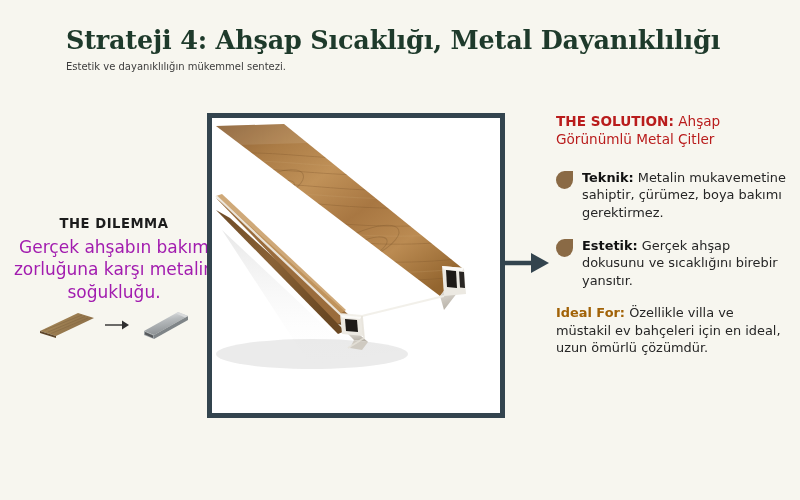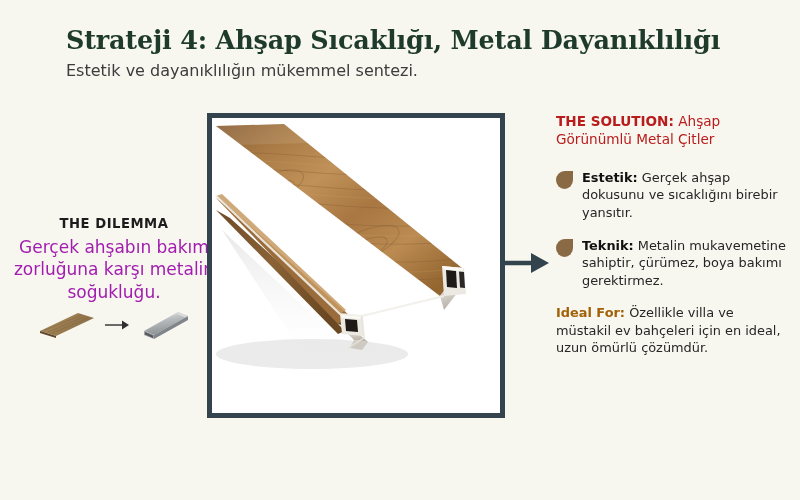--- a/index.html
+++ b/index.html
@@ -17,21 +17,21 @@
     font-family:"DejaVu Serif", serif;
     font-weight:700;
     font-size:25.5px;
     letter-spacing:-0.2px;
     color:#1e3a2b;
     white-space:nowrap;
     line-height:1.1;
   }
   .subtitle{
     margin-top:7px;
-    font-size:16px;
+    font-size:10px;
     color:#3c3c3c;
     font-weight:400;
     line-height:1.2;
   }
 
   
   .dilemma{
     position:absolute;left:8px;top:216px;width:212px;
     text-align:center;
   }
@@ -256,31 +256,31 @@
   <div class="solution">
     <div class="sol-head">
       <b>THE SOLUTION:</b><span> Ahşap Görünümlü Metal Çitler</span>
     </div>
 
     <div class="bullets">
 
       <div class="bullet">
         <span class="leaf"></span>
         <span class="bullet-text">
+          <b>Teknik:</b><span> Metalin mukavemetine sahiptir, çürümez, boya bakımı gerektirmez.</span>
+        </span>
+      </div>
+
+      <div class="bullet">
+        <span class="leaf"></span>
+        <span class="bullet-text">
           <b>Estetik:</b><span> Gerçek ahşap dokusunu ve sıcaklığını birebir yansıtır.</span>
         </span>
       </div>
 
-      <div class="bullet">
-        <span class="leaf"></span>
-        <span class="bullet-text">
-          <b>Teknik:</b><span> Metalin mukavemetine sahiptir, çürümez, boya bakımı gerektirmez.</span>
-        </span>
-      </div>
-
     </div>
 
     <div class="ideal">
       <b>Ideal For:</b><span> Özellikle villa ve müstakil ev bahçeleri için en ideal, uzun ömürlü çözümdür.</span>
     </div>
   </div>
 
 </div>
 
 </body></html>

